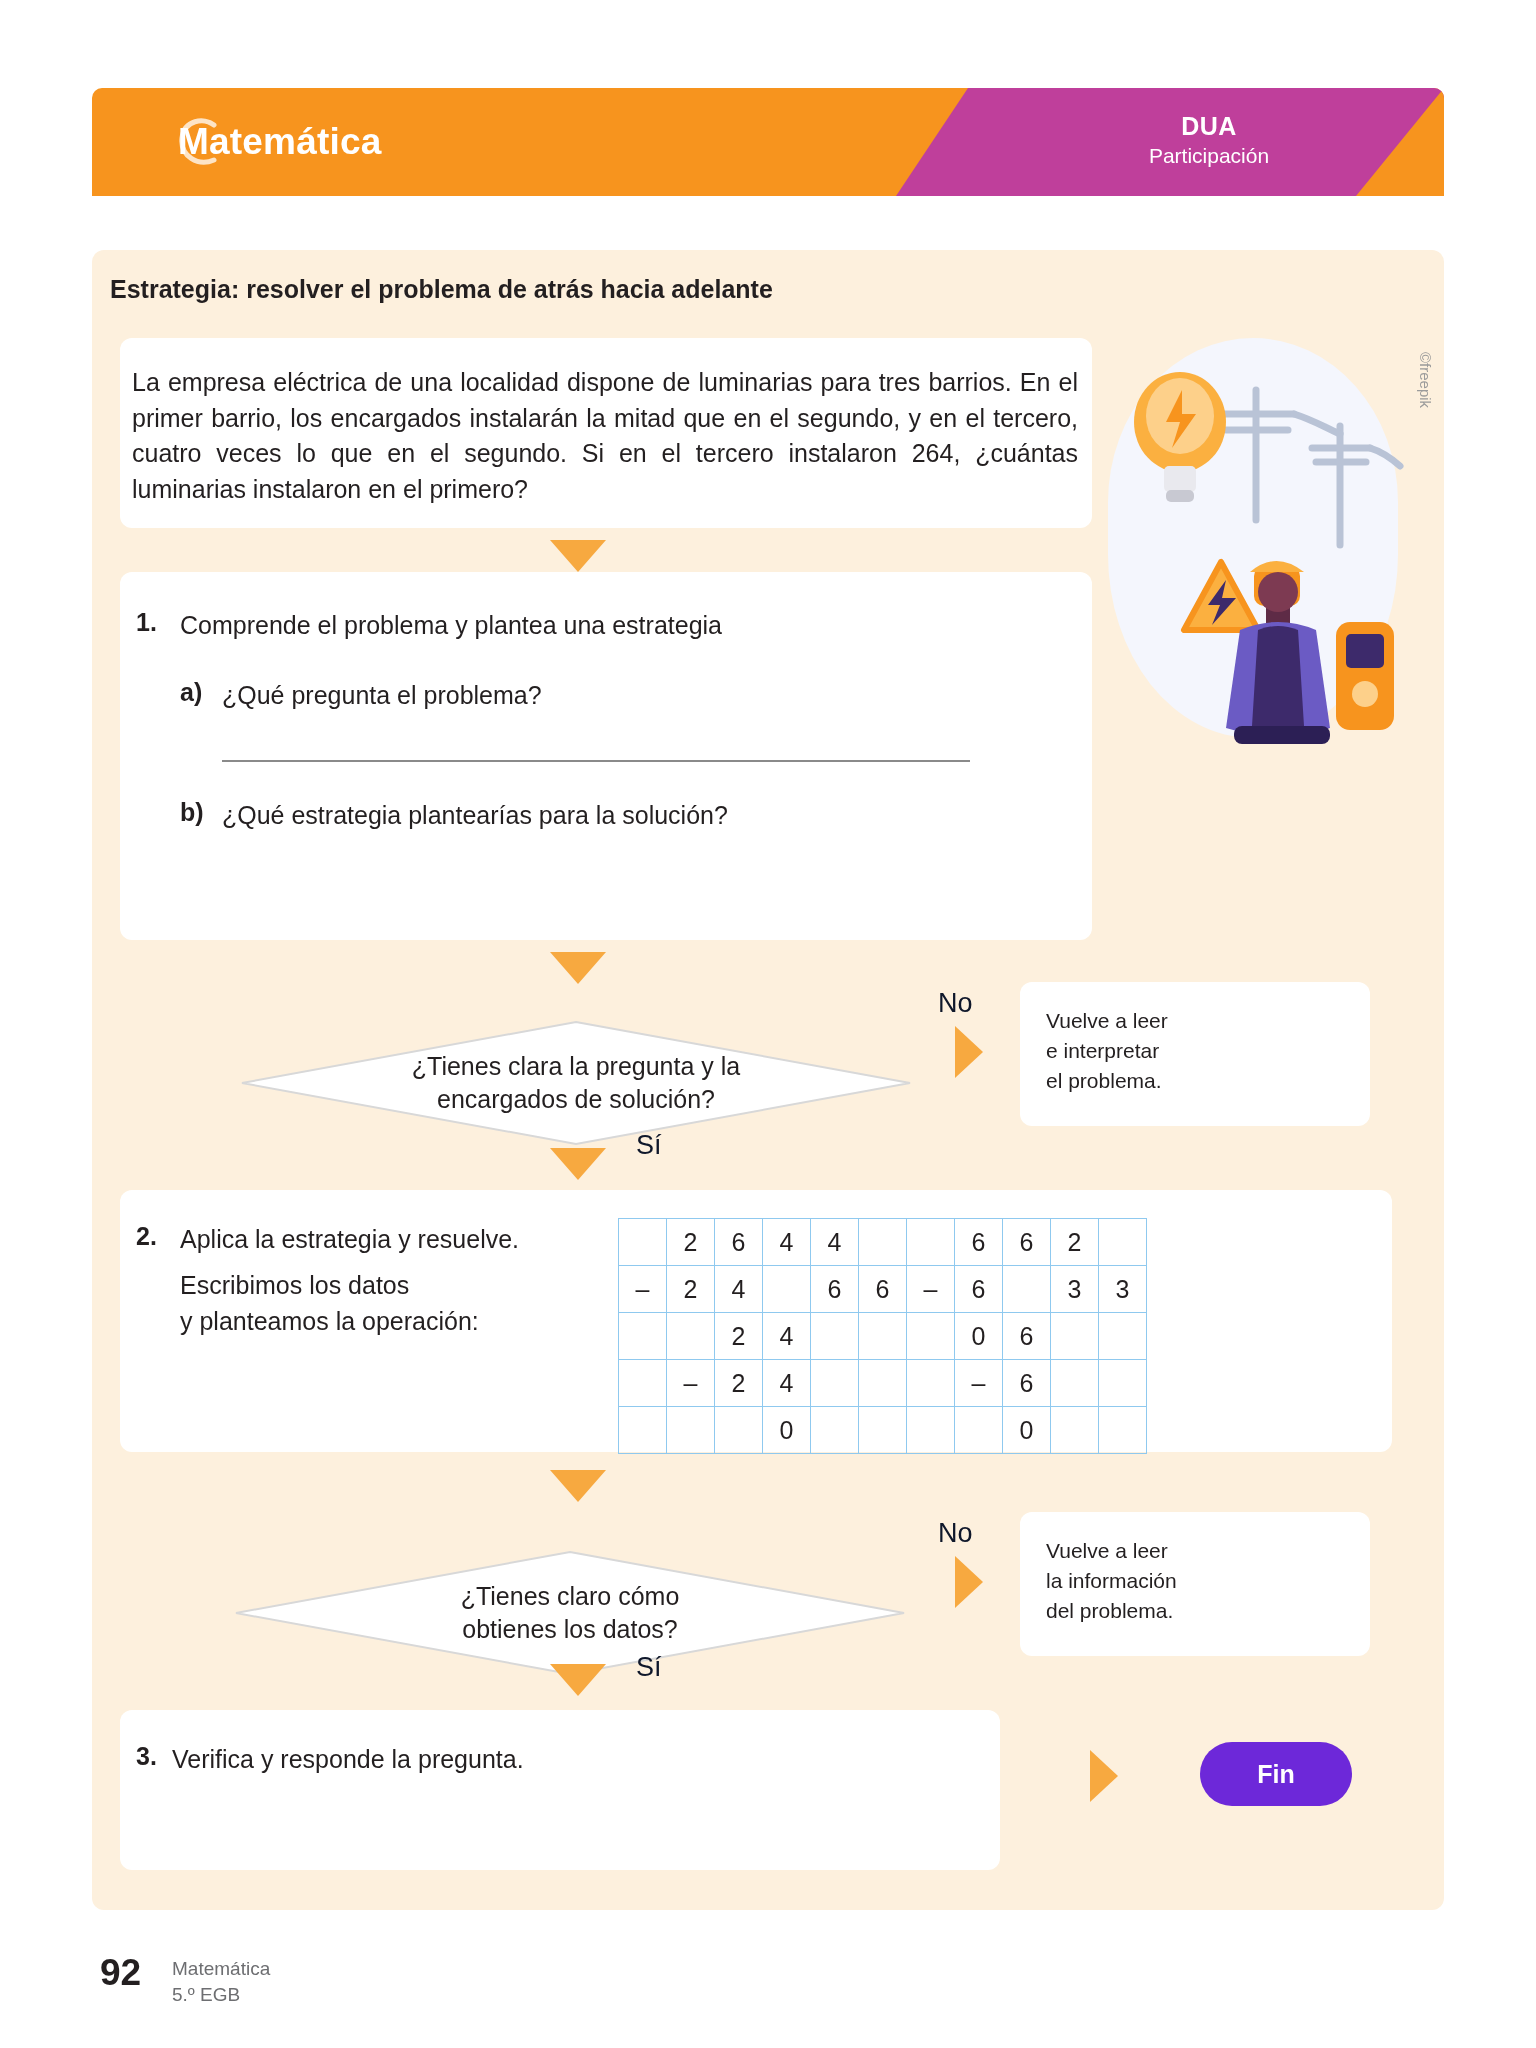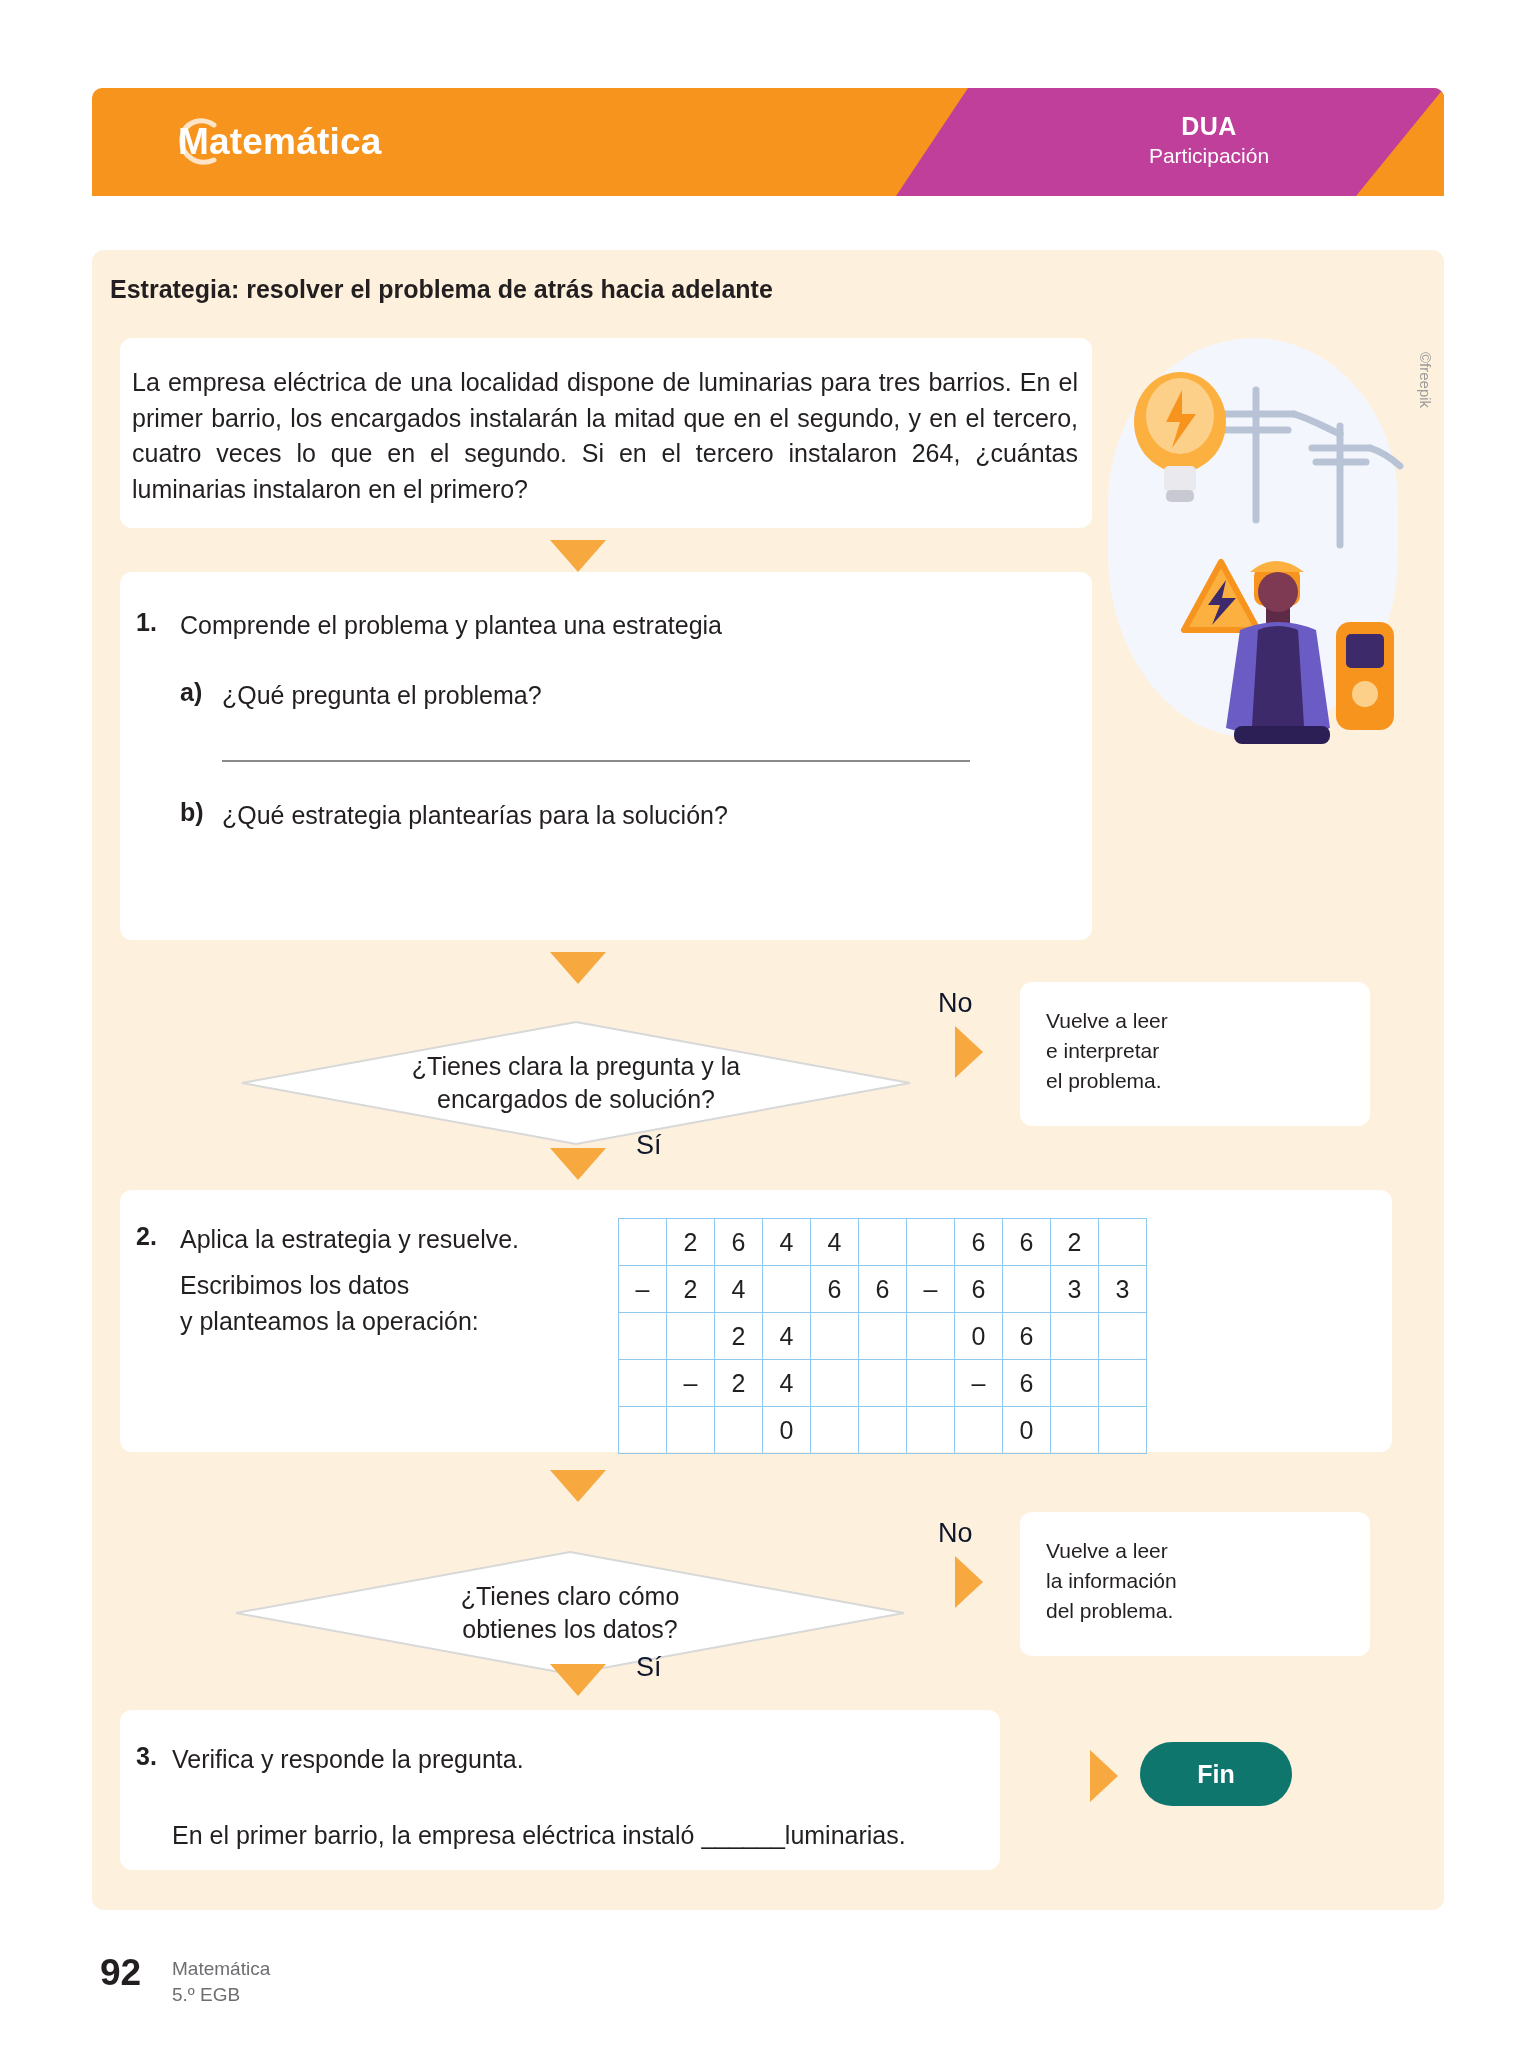--- a/index.html
+++ b/index.html
@@ -228,23 +228,23 @@
   td.ul { border-bottom: 3px solid #2f93d6; }
   td.rl { border-right: 3px solid #2f93d6; }
 
   
   #s3num { left: 136px; top: 1742px; }
   #s3txt { left: 172px; top: 1742px; }
   #s3ans { left: 172px; top: 1818px; width: 830px; }
 
   .fin-pill {
     position: absolute;
-    left: 1140px; top: 1742px;
+    left: 1200px; top: 1742px;
     width: 152px; height: 64px;
-    background: #0f766e;
+    background: #6d28d9;
     border-radius: 32px;
     color: #ffffff;
     font-size: 25px;
     font-weight: bold;
     display: flex; align-items: center; justify-content: center;
   }
 
   
   .illus {
     position: absolute;
@@ -498,23 +498,20 @@
     <div>la información</div>
     <div>del problema.</div>
   </div>
 
   <div class="arrow-down" id="arr5"></div>
   <div class="lbl-si" id="si2">Sí</div>
 
   <div class="card" id="card-step3"></div>
   <div class="step-num" id="s3num">3.</div>
   <div class="step-text" id="s3txt">Verifica y responde la pregunta.</div>
-  <div class="step-text" id="s3ans">
-    <span>En el primer barrio, la empresa eléctrica instaló </span><span>______</span><span>luminarias.</span>
-  </div>
 
   <div class="arrow-right" id="arrR3"></div>
   <div class="fin-pill">
     <span>Fin</span>
   </div>
 
   <div class="pagenum">92</div>
   <div class="footer-txt">
     <div>Matemática</div>
     <div>5.º EGB</div>

